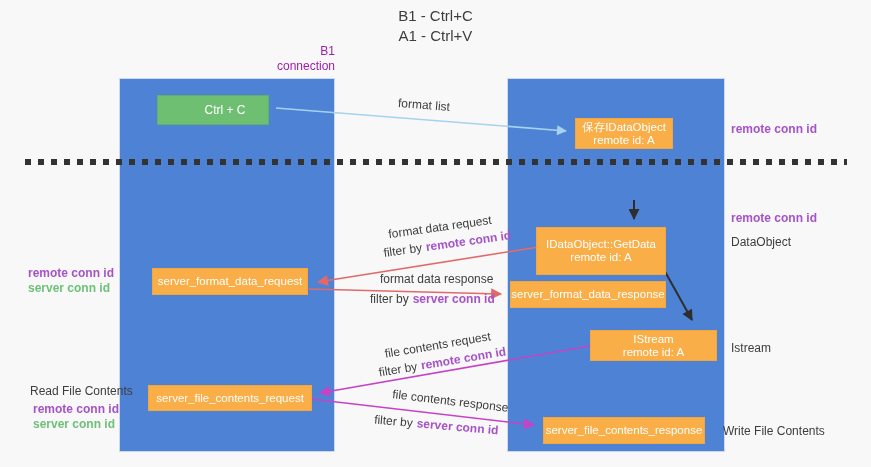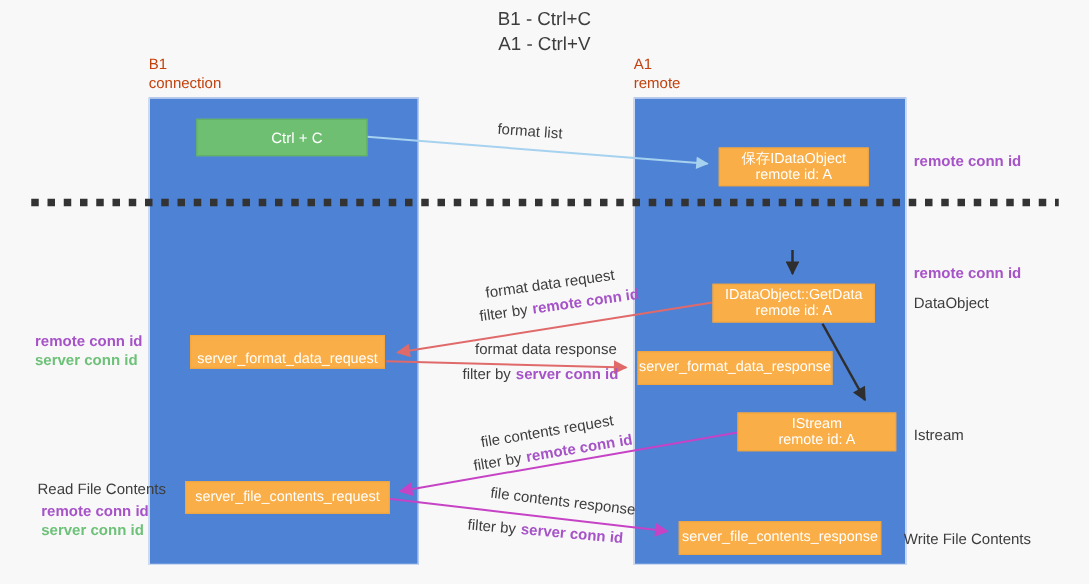--- a/index.html
+++ b/index.html
@@ -3,35 +3,35 @@
 <meta charset="utf-8">
 <style>
   html,body{margin:0;padding:0;background:#f7f7f7;}
   #stage{
     position:relative;width:871px;height:467px;background:#f8f8f8;
     font-family:"Liberation Sans","DejaVu Sans",sans-serif;overflow:hidden;
   }
   .col{position:absolute;background:#4e82d5;border:1px solid #cdd9f1;box-sizing:border-box;}
   #col-left{left:119px;top:78px;width:216px;height:374px;}
   #col-right{left:507px;top:78px;width:218px;height:374px;}
-  .col-header{position:absolute;text-align:left;font-size:12px;color:#c2410c;line-height:15px;}
+  .col-header{position:absolute;text-align:right;font-size:12px;color:#a21caf;line-height:15px;}
   #hdr-left{left:119px;top:44px;width:216px;}
   #hdr-right{left:507px;top:44px;width:218px;}
   #title{position:absolute;left:0;top:6px;width:871px;text-align:center;font-size:15px;color:#3d3d3d;line-height:20px;}
   .node{
     position:absolute;box-sizing:border-box;color:#fff;text-align:center;
     display:flex;flex-direction:column;justify-content:center;line-height:13px;
   }
   .green{background:#6fbf72;border:1px solid #63b067;font-size:12px;}
   .orange{background:#f9ae47;border:1px solid #f3a63c;font-size:11.5px;}
-  #n-ctrlc{left:157px;top:95px;width:137px;height:30px;padding-left:24px;}
-  #n-save{left:575px;top:118px;width:120px;height:31px;}
+  #n-ctrlc{left:157px;top:95px;width:112px;height:30px;padding-left:24px;}
+  #n-save{left:575px;top:118px;width:98px;height:31px;}
   #n-ctrlv{left:573px;top:172px;width:122px;height:27px;}
-  #n-getdata{left:570px;top:227px;width:130px;height:31px;}
-  #n-freq{left:152px;top:268px;width:156px;height:27px;justify-content:flex-end;}
+  #n-getdata{left:536px;top:227px;width:130px;height:48px;}
+  #n-freq{left:152px;top:268px;width:156px;height:27px;}
   #n-fresp{left:510px;top:281px;width:156px;height:27px;}
   #n-istream{left:590px;top:330px;width:127px;height:31px;}
   #n-creq{left:148px;top:385px;width:164px;height:26px;}
   #n-cresp{left:543px;top:417px;width:162px;height:27px;}
   .lbl{position:absolute;font-size:12px;color:#3d3d3d;white-space:nowrap;}
   .purple{color:#a653c8;font-weight:bold;}
   .greenlbl{color:#6dc178;font-weight:bold;}
   .filter-prefix{margin-right:4px;}
   svg{position:absolute;left:0;top:0;pointer-events:none;}
   .r-neg8{transform:rotate(-8deg);}
@@ -46,24 +46,20 @@
 <div id="stage">
 
   <div id="title">
     <div>B1 - Ctrl+C</div>
     <div>A1 - Ctrl+V</div>
   </div>
 
   <div class="col-header" id="hdr-left">
     <div>B1</div>
     <div>connection</div>
-  </div>
-  <div class="col-header" id="hdr-right">
-    <div>A1</div>
-    <div>remote</div>
   </div>
 
   <div class="col" id="col-left"></div>
   <div class="col" id="col-right"></div>
 
   <svg width="871" height="467">
     <defs>
       <marker id="ah-blue" viewBox="0 0 10 10" refX="9" refY="5" markerWidth="12" markerHeight="10" orient="auto" markerUnits="userSpaceOnUse">
           <path d="M0,0 L10,5 L0,10 Z" fill="#a6d2ef"></path>
         </marker>

